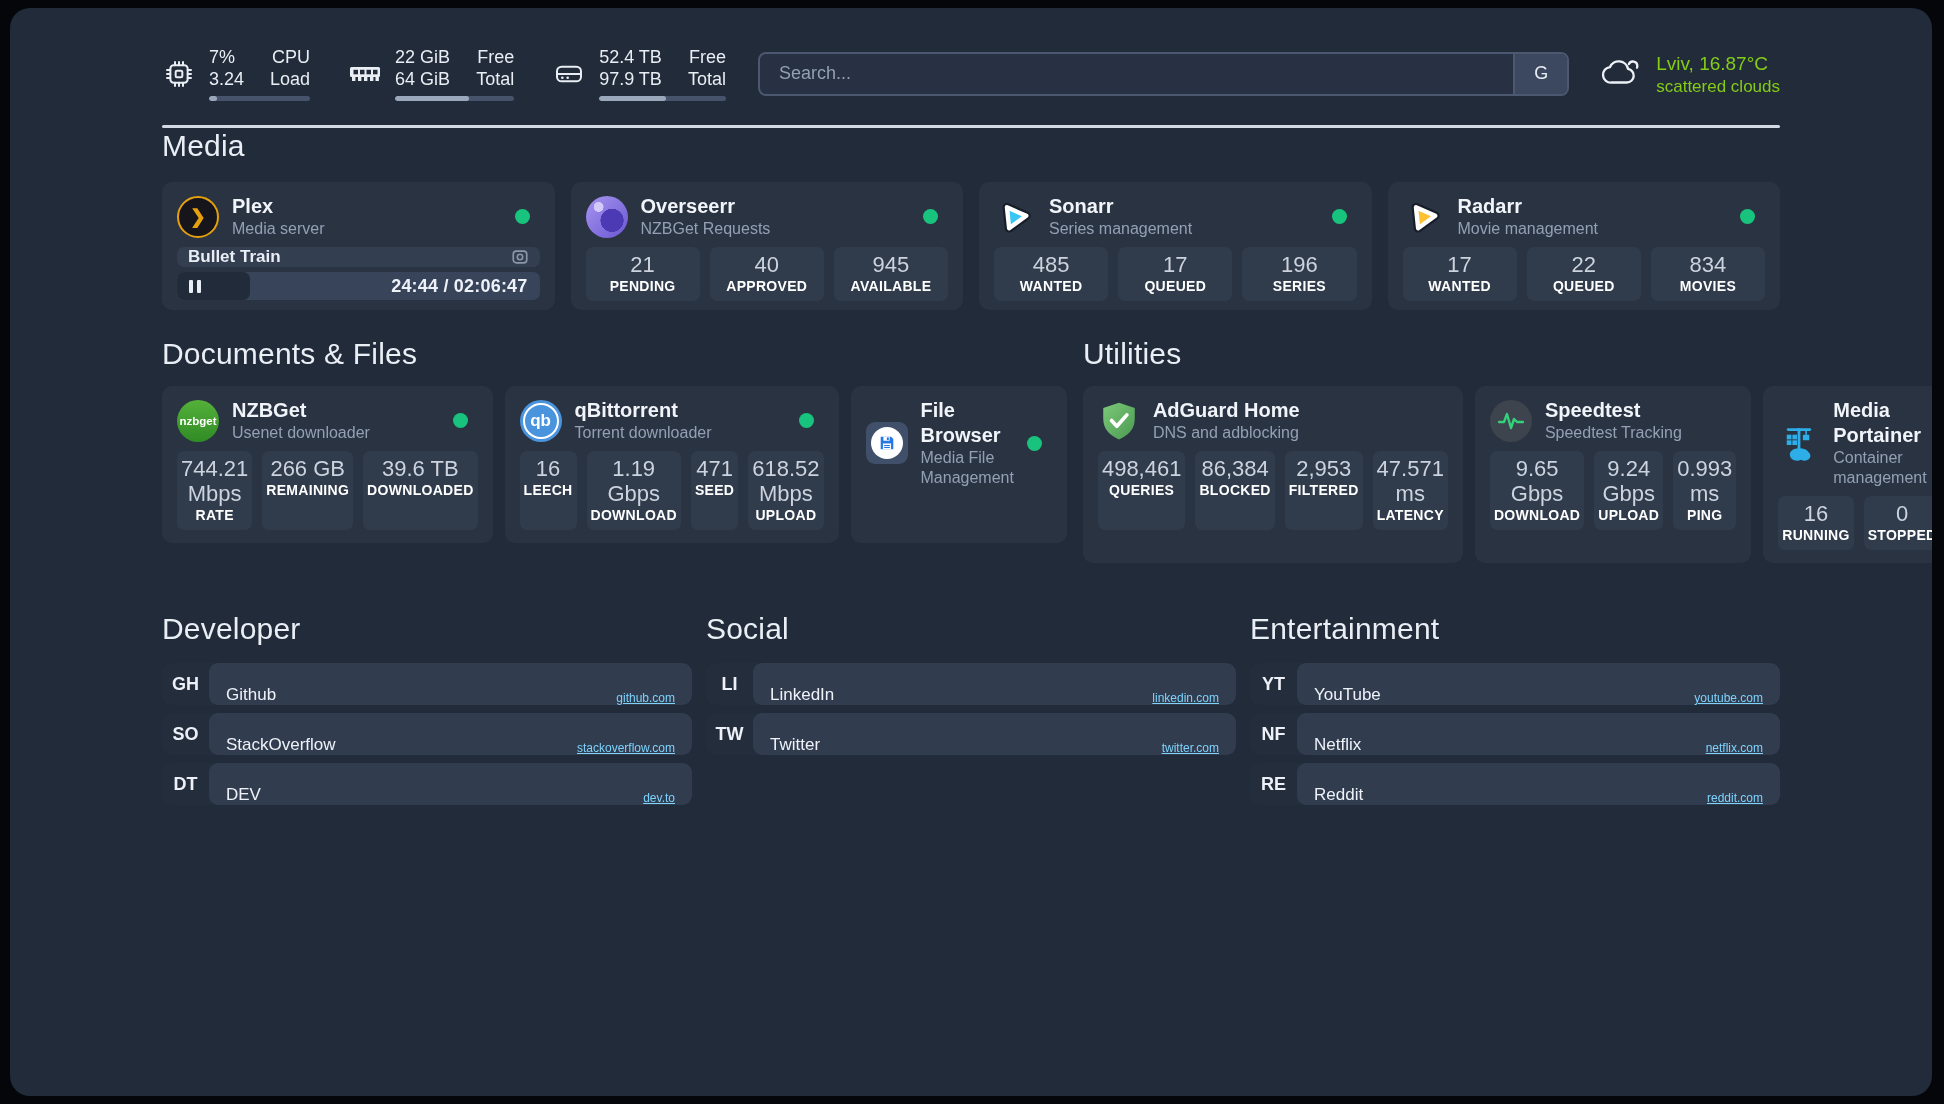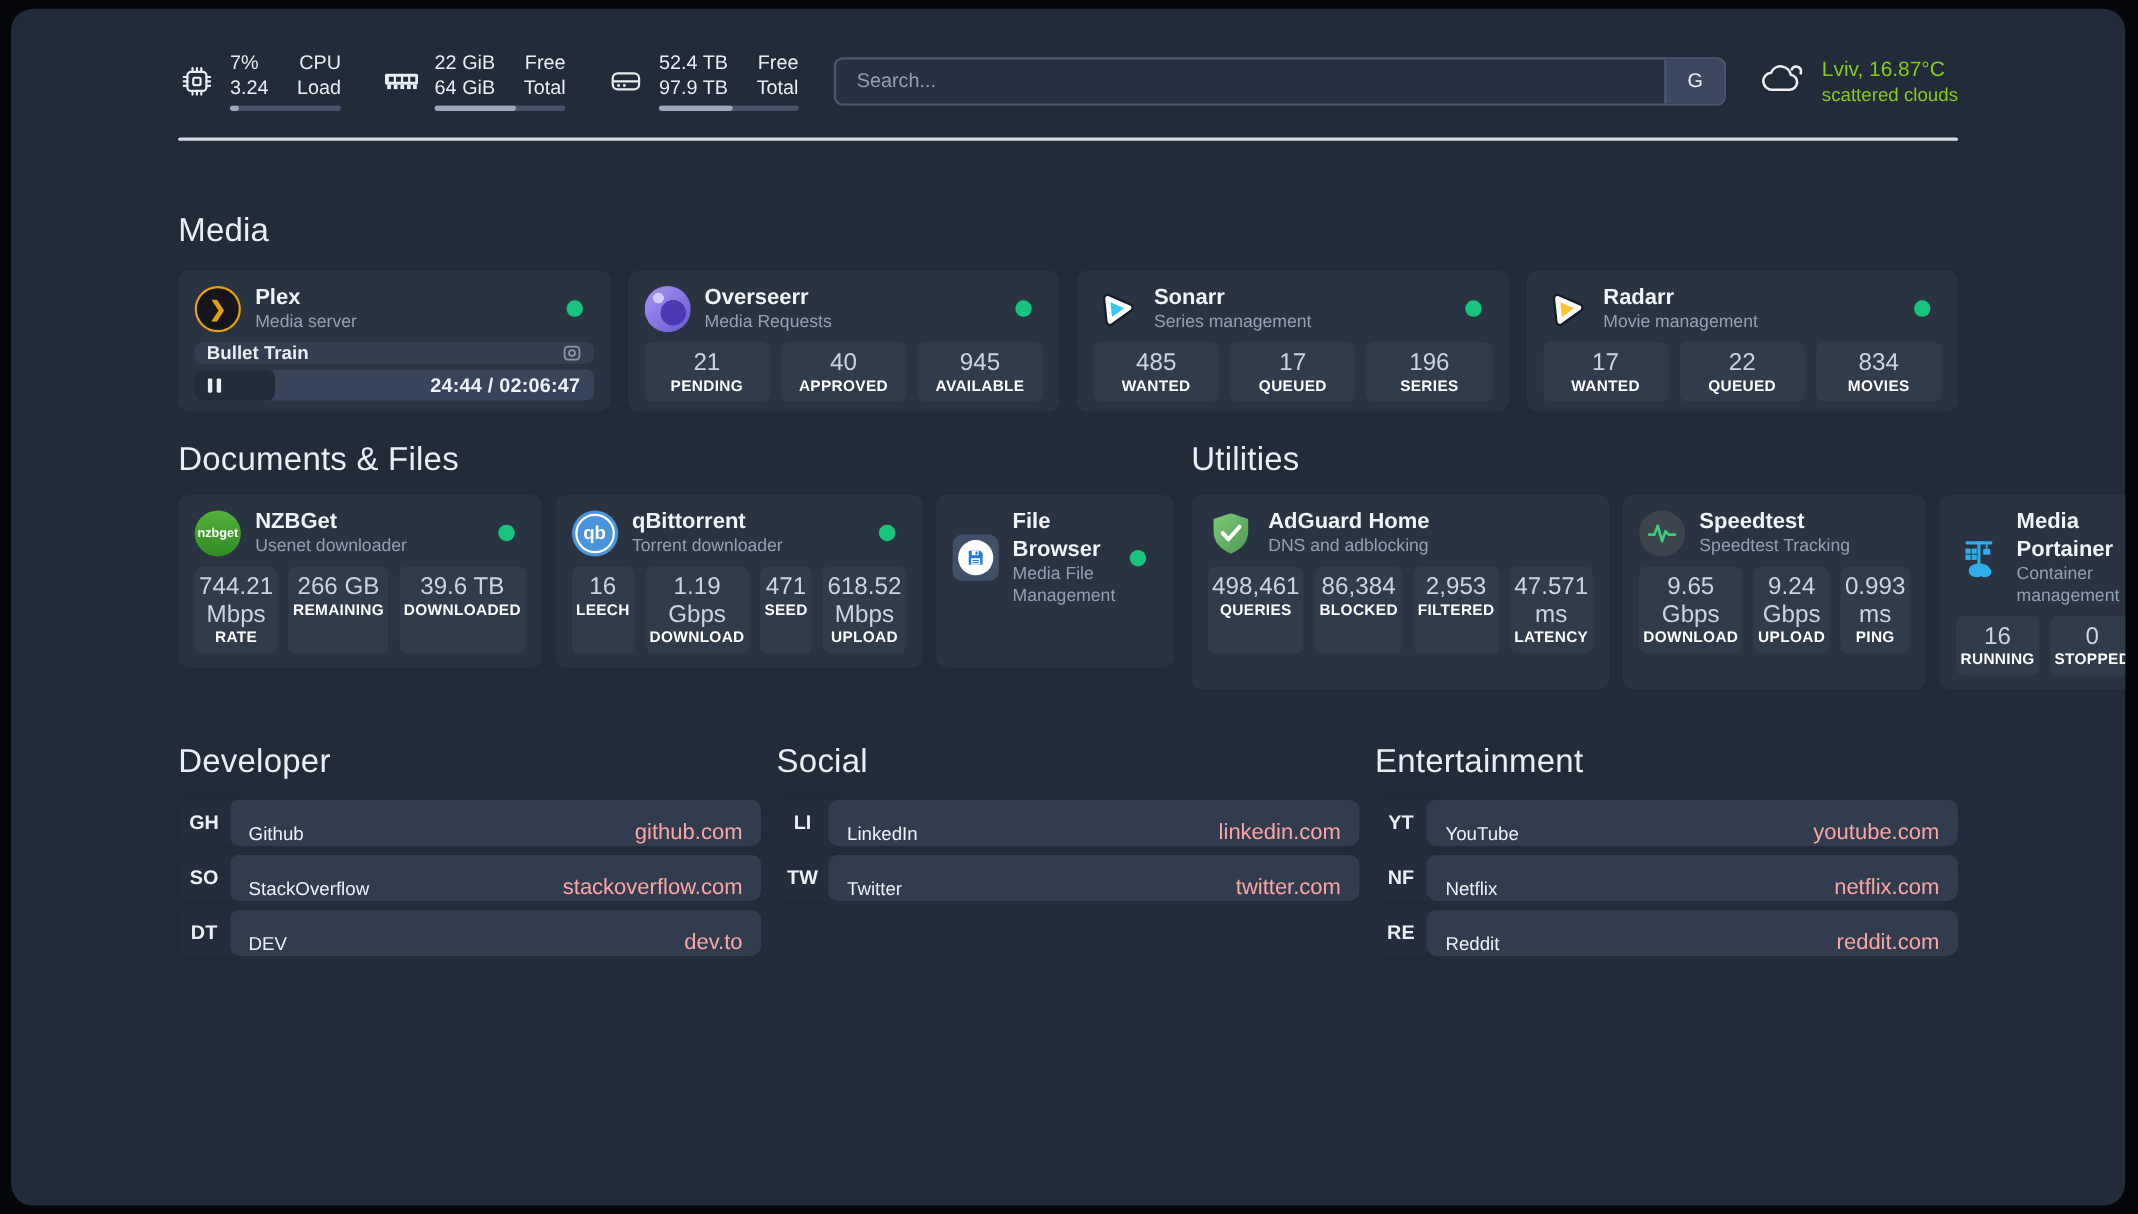--- a/index.html
+++ b/index.html
@@ -30,21 +30,21 @@
     display:flex; align-items:center; justify-content:center; font-size:18px; color:#eaeef5; cursor:pointer; }
 
   .weather { display:flex; align-items:center; gap:15px; color:#84cc16; }
   .weather-loc { font-size:19px; line-height:25px; }
   .weather-cond { font-size:17px; line-height:21px; }
 
   .divider { margin-top:24px; height:3px; background:#d3dae4; border-radius:2px; }
 
   
   .sec-title { font-size:30px; color:#eaeef5; font-weight:500; letter-spacing:.2px; line-height:36px; }
-  .media-sec { margin-top:64px; }
+  .media-sec { }
   .media-grid { margin-top:18px; display:grid; grid-template-columns:repeat(4,1fr); gap:16px; }
 
   .card { background:#2a3342; border-radius:10px; padding:12px 15px 13px; }
   .media-grid .card { height:128px; }
 
   .card-header { display:flex; align-items:center; gap:13px; }
   .app-icon { width:42px; height:42px; flex:0 0 auto; display:flex; align-items:center; justify-content:center; }
   .titles .name { font-size:20px; font-weight:600; color:#f1f4f9; line-height:25px; }
   .titles .desc { font-size:16px; color:#93a0b4; line-height:20px; }
   .status-dot { width:15px; height:15px; border-radius:50%; background:#18c47d;
@@ -97,21 +97,21 @@
 
   
   .links-grid { margin-top:48px; display:grid; grid-template-columns:repeat(3,1fr); gap:14px; }
   .links-col .sec-title { margin-bottom:16px; }
   .link-rows { display:flex; flex-direction:column; gap:8px; }
   .link-row { height:42px; background:#232d3c; border-radius:9px; display:flex; overflow:hidden; cursor:pointer; }
   .link-abbr { width:47px; display:flex; align-items:center; justify-content:center;
     font-size:18px; font-weight:600; color:#edf1f7; flex:0 0 auto; }
   .link-pill { flex:1; background:#313c4f; border-radius:9px; display:flex; align-items:flex-end; padding:0 17px; }
   .link-name { font-size:17px; color:#eef2f8; }
-  .link-url { margin-left:auto; font-size:20px; color:#fca5a5; }
+  .link-url { margin-left:auto; font-size:12px; color:#7dd3fc;text-decoration:underline; }
 </style>
 </head>
 <body>
 
 <div class="frame">
   <div class="container">
 
     <div class="topbar">
       <div class="sys-stats">
 
@@ -242,21 +242,21 @@
               </span>
             <span class="np-time">24:44 / 02:06:47</span>
           </div>
         </div>
 
         <div class="card">
           <div class="card-header">
             <div class="app-icon overseerr-icon"></div>
             <div class="titles">
               <div class="name">Overseerr</div>
-              <div class="desc">Media Requests</div>
+              <div class="desc">NZBGet Requests</div>
             </div>
             <div class="status-dot"></div>
           </div>
           <div class="stats-row">
             <div class="stat">
               <div class="v">21</div>
               <div class="l">PENDING</div>
             </div>
             <div class="stat">
               <div class="v">40</div>

